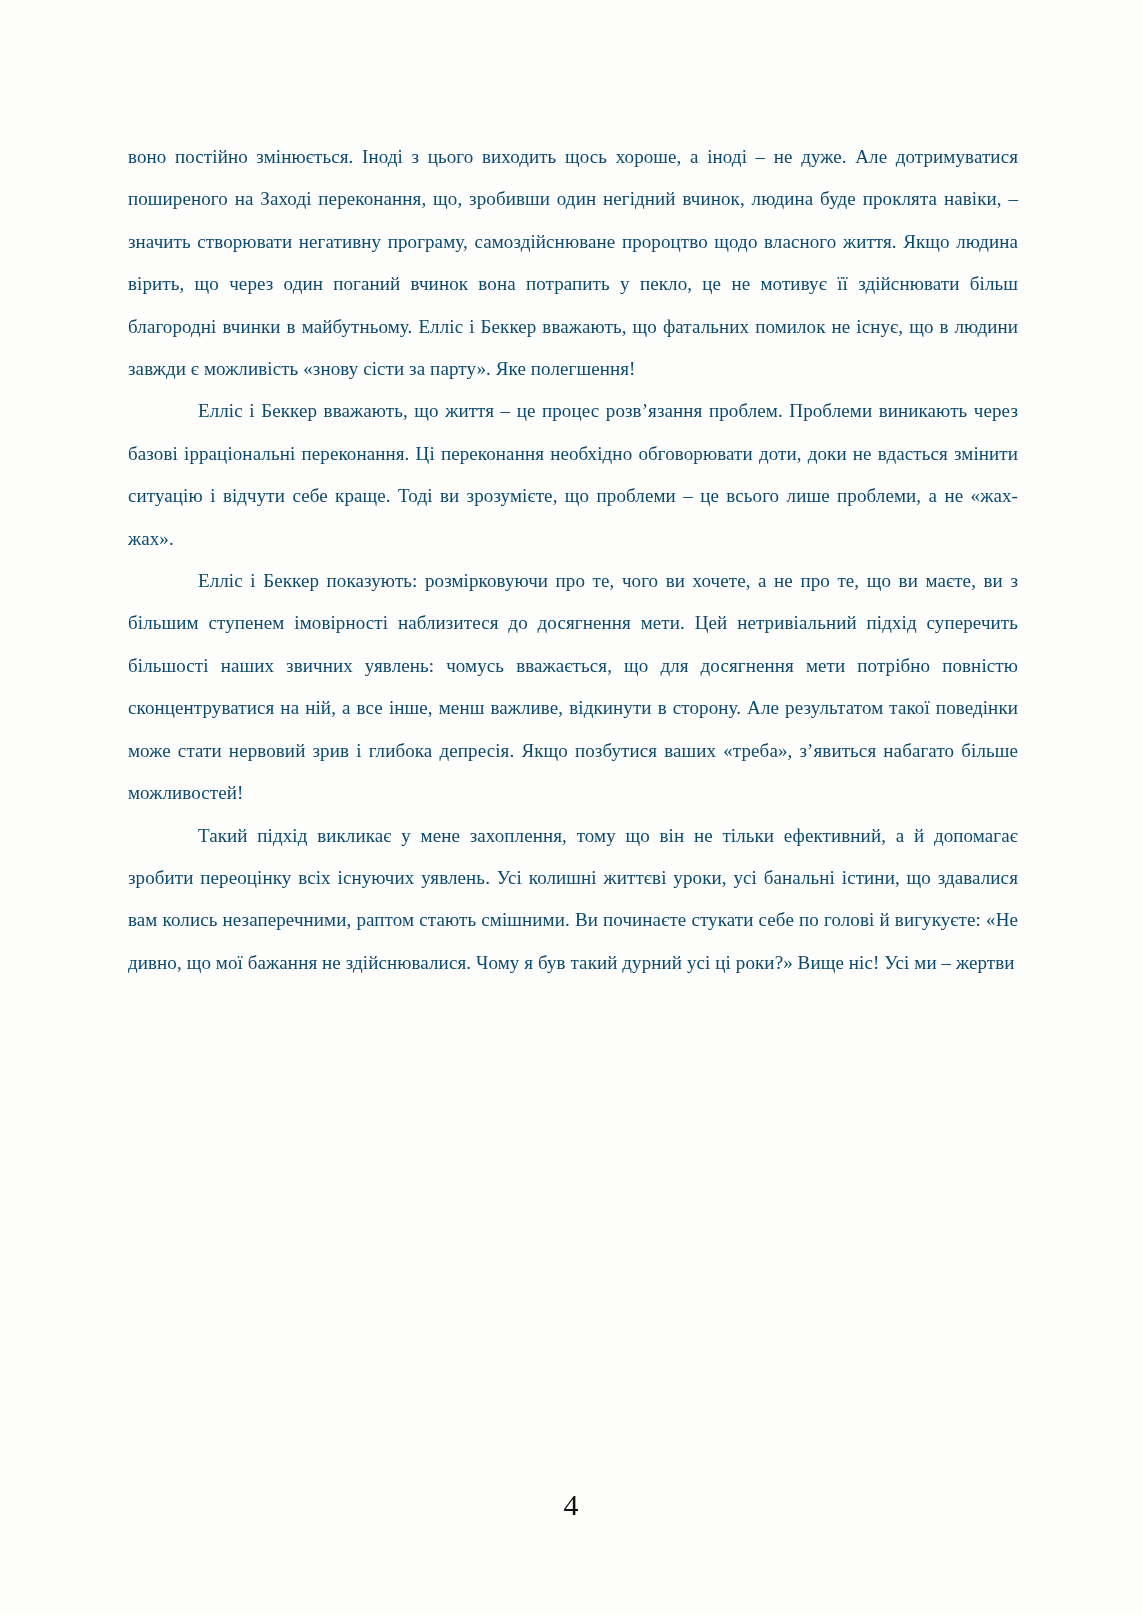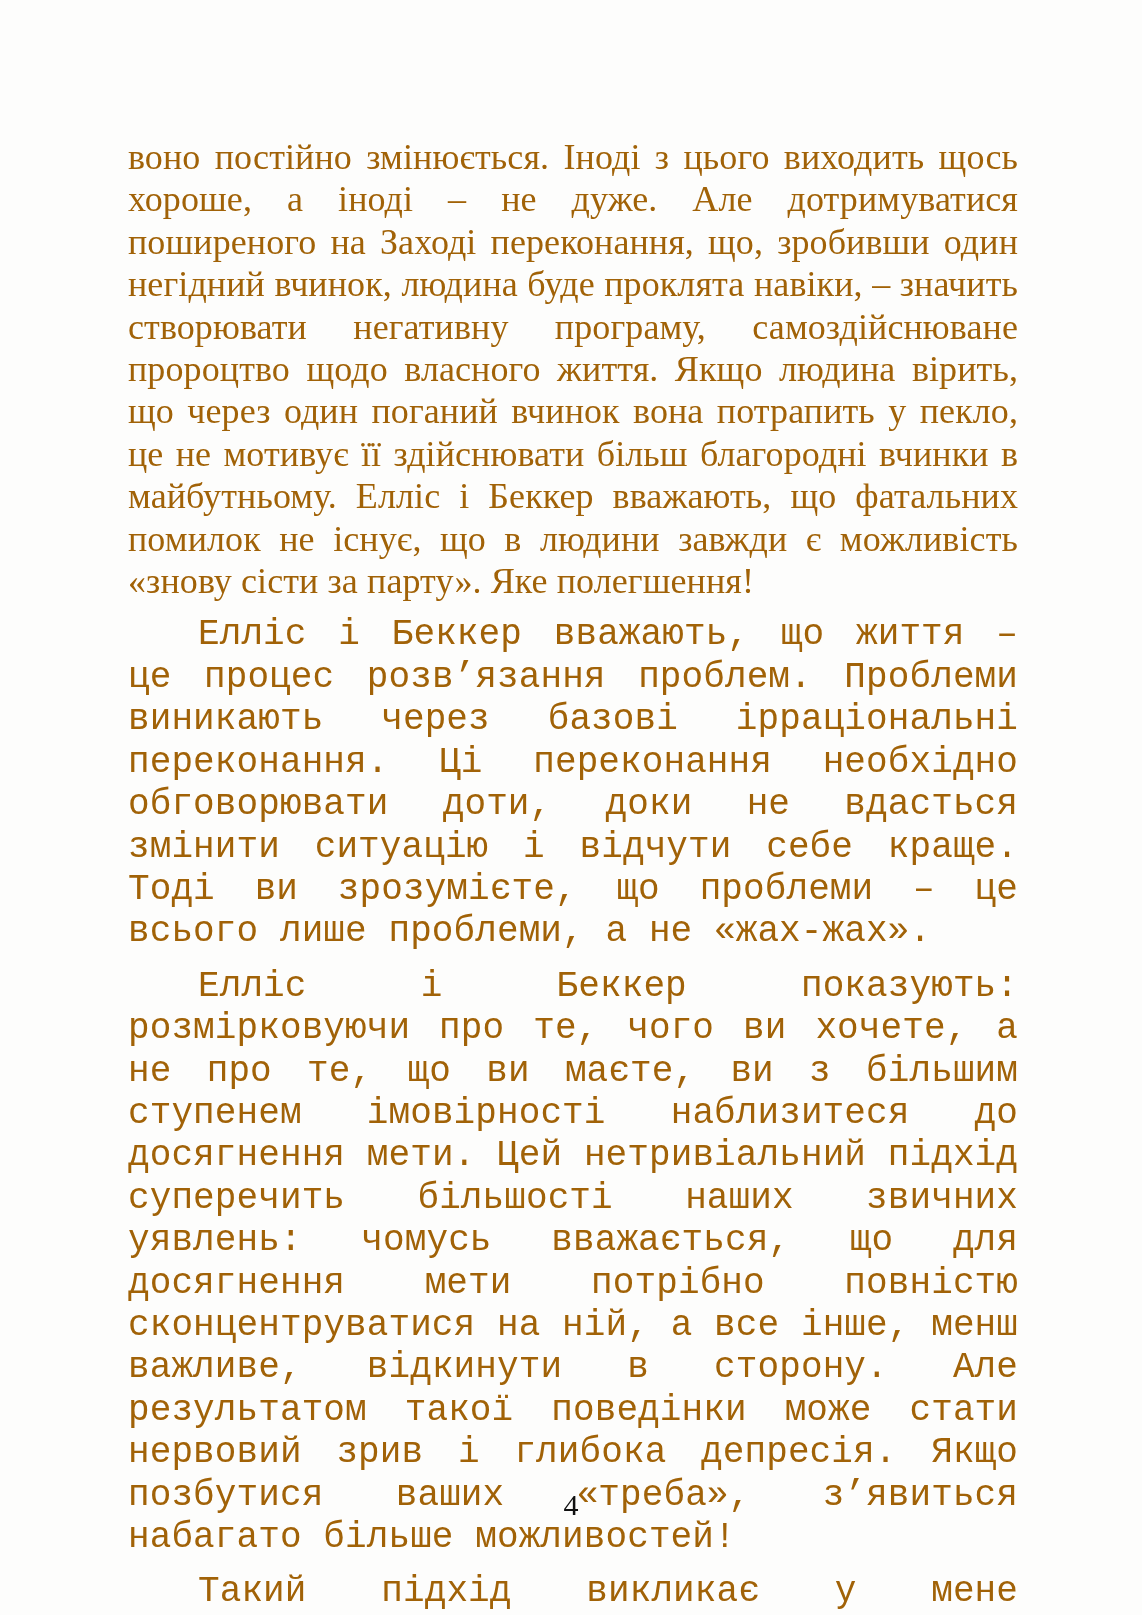--- a/index.html
+++ b/index.html
@@ -33,37 +33,36 @@
 
   #text-block {
     position: absolute;
     left: 128px;
     top: 136px;
     width: 890px;
   }
 
   .para {
     margin: 0;
-    font-size: 36px;
+    font-size: 19px;
     line-height: 42.4px;
     text-align: justify;
     text-justify: inter-word;
     text-indent: 70px;
     letter-spacing: 0.1px;
-    color: #a16207;
+    color: #0c4a6e;
     hyphens: manual;
   }
 
   .para.first {
     text-indent: 0;
   }
 
   .para + .para {
-    margin-top: 12px;
-    font-family: Liberation Mono, monospace;
+    margin-top: 0;
   }
 
   #page-number {
     position: absolute;
     left: 0;
     right: 0;
     top: 1487px;
     text-align: center;
     font-size: 30px;
     line-height: 36px;

